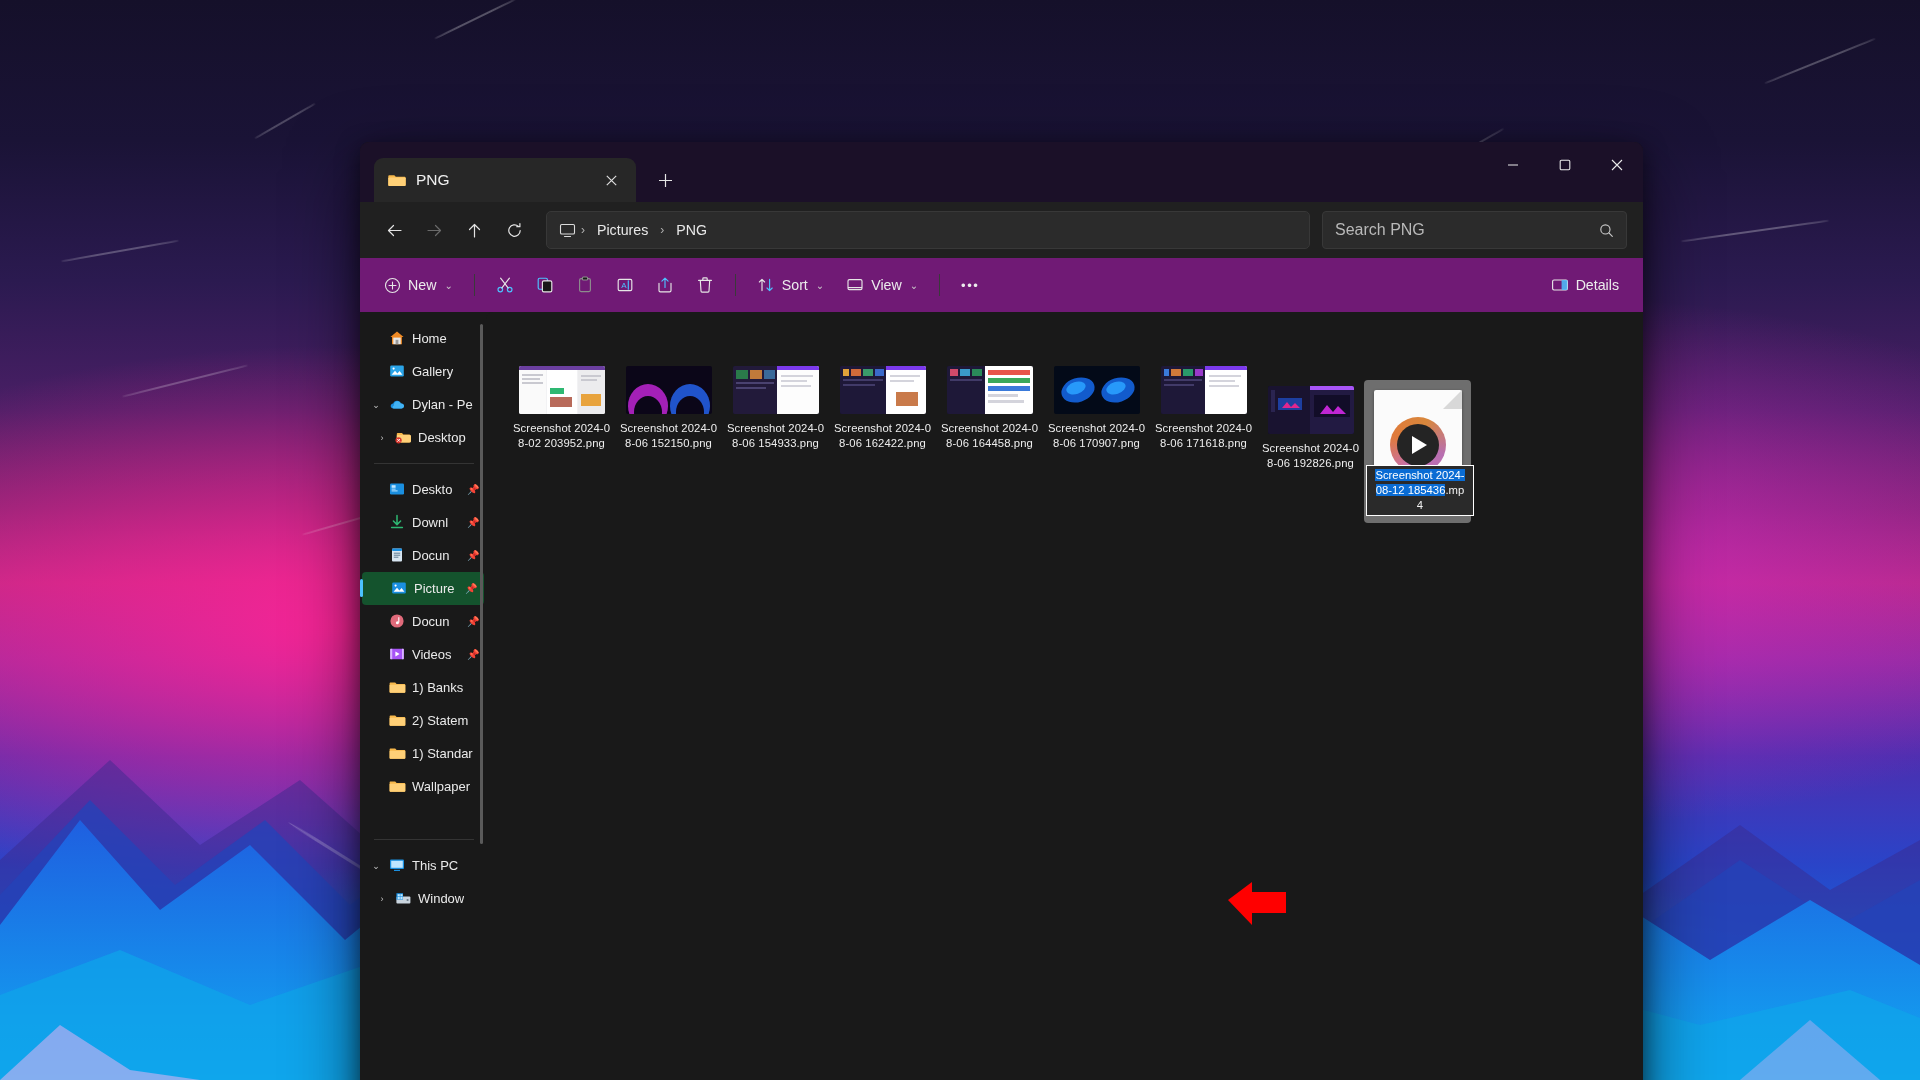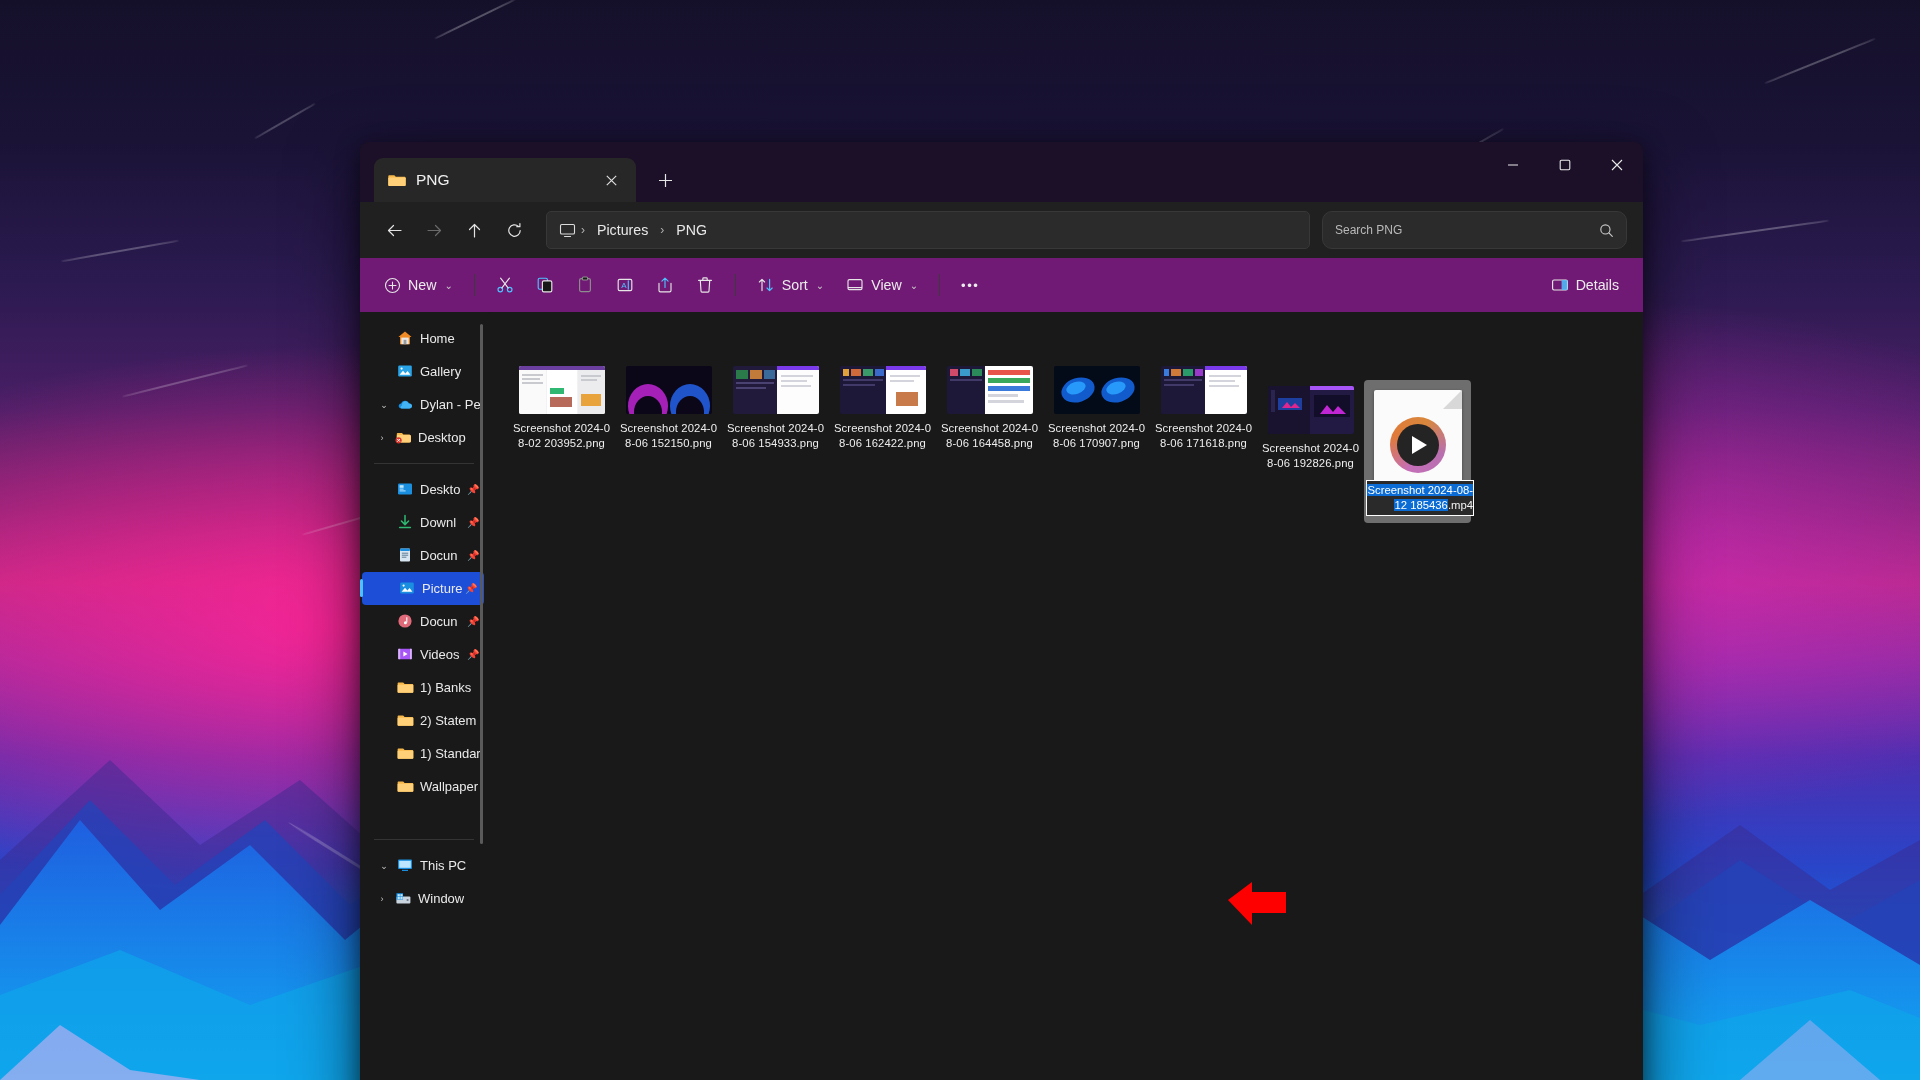--- a/index.html
+++ b/index.html
@@ -86,23 +86,23 @@
   #breadcrumb {
     flex: 1; height: 38px; margin-left: 10px; margin-right: 8px;
     background: #2b2b2b; border: 1px solid #383838; border-radius: 5px;
     display: flex; align-items: center; padding: 0 12px; gap: 4px;
     color: #e8e8e8; font-size: 14.2px;
   }
   .crumb { padding: 3px 7px; border-radius: 4px; white-space: nowrap; }
   .crumb-sep { color: #b0b0b0; font-size: 12px; padding: 0 1px; }
   #searchbox {
     width: 305px; height: 38px; background: #2b2b2b;
-    border: 1px solid #383838; border-radius: 10px;
+    border: 1px solid #383838; border-radius: 4px;
     display: flex; align-items: center; padding: 0 12px;
-    color: #b9b9b9; font-size: 12px; justify-content: space-between;
+    color: #b9b9b9; font-size: 16px; justify-content: space-between;
   }
 
   
   #commandbar {
     height: 54px; background: #701a75; display: flex;
     align-items: center; padding: 0 14px; gap: 2px; flex: none;
   }
   .cmd {
     height: 38px; border-radius: 5px; display: flex; align-items: center;
     gap: 7px; padding: 0 10px; color: #ececec; font-size: 14.2px;
@@ -113,24 +113,24 @@
 
   
   #bodyarea { flex: 1; display: flex; min-height: 0; background: #191919; }
 
   #sidebar {
     width: 126px; background: #191919; position: relative;
     padding-top: 10px; flex: none; overflow: hidden;
   }
   .snav {
     height: 33px; display: flex; align-items: center;
-    padding-left: 16px; gap: 5px; color: #eaeaea; font-size: 13px;
+    padding-left: 8px; gap: 5px; color: #eaeaea; font-size: 13px;
     white-space: nowrap; position: relative;
   }
-  .snav.selected { background: #1d4ed8; border-radius: 4px; margin: 0 2px; }
+  .snav.selected { background: #14532d; border-radius: 4px; margin: 0 2px; }
   .snav.selected::before {
     content: ""; position: absolute; left: -2px; top: 7px;
     width: 3px; height: 18px; background: #4cc2ff; border-radius: 2px;
   }
   .twisty {
     width: 16px; text-align: center; color: #c6c6c6;
     font-size: 9px; flex: none;
   }
   .twisty.blank { visibility: hidden; }
   .sico { width: 18px; height: 18px; flex: none; position: relative; }
@@ -187,23 +187,23 @@
     border-radius: 50%; background: #242424;
   }
   .vid-play .tri {
     position: relative; width: 0; height: 0; margin-left: 4px;
     border-style: solid; border-width: 9px 0 9px 15px;
     border-color: transparent transparent transparent #ffffff;
   }
   #renamebox {
     position: absolute; left: 2px; bottom: 7px;
     width: 108px; background: #2a2a2a;
-    border: 1.4px solid #ffffff; padding: 2px 0;
+    border: 1.4px solid #ffffff; padding: 2px 8px;
     font-size: 11.3px; line-height: 1.34; color: #f2f2f2;
-    text-align: right; word-break: break-all;
+    text-align: center; word-break: break-all;
   }
   #renamebox .sel { background: #0a6cd4; color: #ffffff; }
 
   
   #redarrow { position: absolute; left: 740px; top: 568px; }
 </style>
 </head>
 <body>
 
 <div id="desktop">

